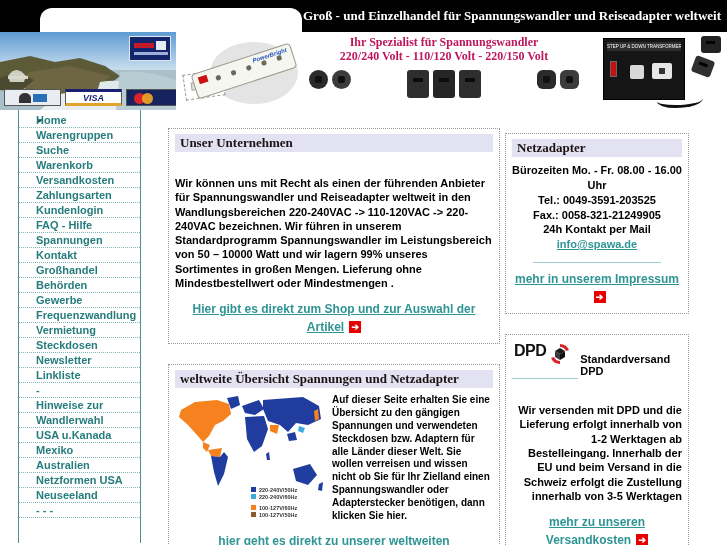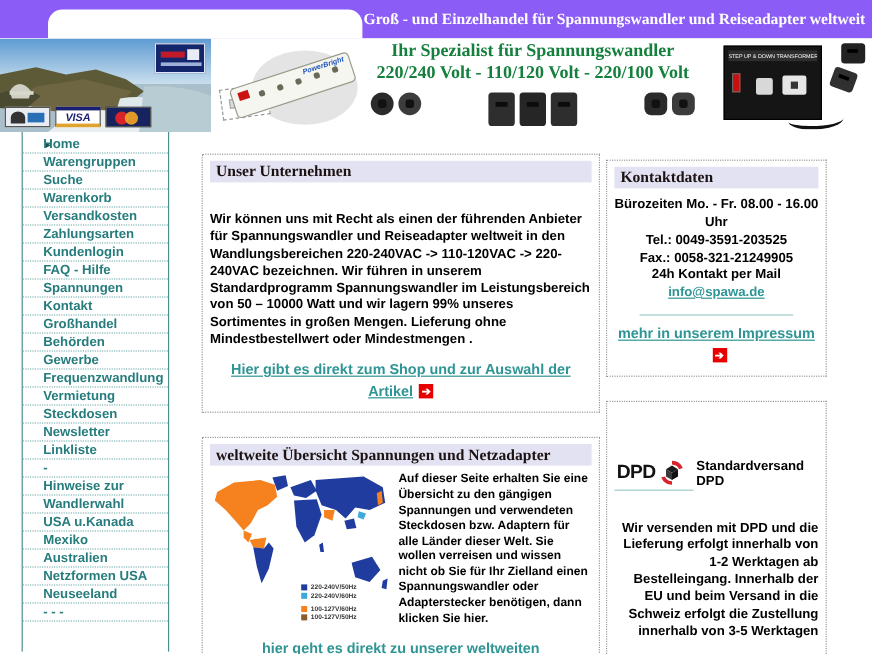--- a/index.html
+++ b/index.html
@@ -2,36 +2,36 @@
 <html><head>
 <meta charset="utf-8">
 <style>
   * { margin:0; padding:0; box-sizing:border-box; }
   html,body { background:#fff; }
   body {
     width:727px; height:545px; overflow:hidden; position:relative;
     font-family:"Liberation Sans", sans-serif;
   }
   
-  .topbar { position:relative; height:32px; background:#8b5cf6; }
+  .topbar { position:relative; height:32px; background:#000000; }
   .toptab { position:absolute; left:40px; top:8px; width:262px; height:24px;
     background:#fff; border-radius:12px 12px 0 0; }
   .topbar-title { position:absolute; right:6px; top:8px; color:#fff;
     font-family:"Liberation Serif", serif; font-weight:bold; font-size:13px; }
 
   
   .banner { position:relative; height:78px; background:#fff; }
   .photo { position:absolute; left:0; top:0; width:176px; height:78px; overflow:hidden; }
   .badge { position:absolute; right:5px; top:4px; width:42px; height:25px;
     background:#14266b; border:1px solid #dfe5f2; }
   .badge .b1 { position:absolute; left:4px; top:6px; width:20px; height:5px; background:#c11b2a; }
   .badge .b2 { position:absolute; left:26px; top:4px; width:10px; height:9px; background:#e8ecf5; }
   .badge .b3 { position:absolute; left:4px; top:15px; width:34px; height:3px; background:#9fb0d8; }
   .cards { position:absolute; left:4px; bottom:4px; display:flex; gap:4px; }
-  .card { width:38px; height:17px; border:1px solid #555; background:#fff;
+  .card { width:57px; height:17px; border:1px solid #555; background:#fff;
     display:flex; align-items:center; justify-content:center; overflow:hidden; }
   .card-amex { background:#e9edf2; }
   .card-amex .hand { width:12px; height:10px; background:#333; border-radius:50% 50% 0 0; }
   .card-amex .strip { width:14px; height:8px; background:#2a6fb5; margin-left:2px; }
   .card-visa { font-size:9px; font-weight:bold; font-style:italic; color:#1a1f71;
     border-top:3px solid #1a1f71; border-bottom:3px solid #e0a32e; }
   .card-mc { background:#16235f; position:relative; }
   .card-mc i { position:absolute; top:3px; width:11px; height:11px; border-radius:50%; }
   .card-mc .c1 { left:7px; background:#d8232a; }
   .card-mc .c2 { left:15px; background:#f5a623; opacity:.9; }
@@ -43,22 +43,22 @@
     background:#f6f6f0; border:1px solid #9a9a8a; border-radius:4px;
     transform:rotate(-18deg); }
   .ps-body .sw { position:absolute; left:5px; top:4px; width:9px; height:7px; background:#cc1111; }
   .ps-body .hole { position:absolute; top:8px; width:5px; height:5px; background:#6a6a5a; border-radius:2px; }
   .ps-brand { position:absolute; right:4px; top:2px; color:#2255bb; font-size:6px; font-weight:bold; font-style:italic; }
   .ps-inset { position:absolute; left:2px; top:40px; width:40px; height:26px;
     background:#fff; border:1px dashed #999; transform:rotate(-8deg); }
   .ps-inset i { position:absolute; left:6px; top:8px; width:24px; height:8px; background:#ddd; border:1px solid #aaa; }
 
   .banner-center { position:absolute; left:303px; top:3px; width:282px; text-align:center; }
-  .banner-title { color:#15803d; font-family:"Liberation Serif", serif;
-    font-weight:bold; font-size:15px; line-height:1.18; }
+  .banner-title { color:#be185d; font-family:"Liberation Serif", serif;
+    font-weight:bold; font-size:12px; line-height:1.18; }
   .products-row { display:flex; justify-content:space-between; padding:0 6px; margin-top:7px; align-items:flex-start; }
   .plug-round { width:19px; height:19px; background:#2b2b2b; border-radius:50%; position:relative; display:inline-block; }
   .plug-round.lite { background:#3c3c3c; }
   .plug-round i { position:absolute; left:6px; top:6px; width:7px; height:7px; background:#111; border-radius:2px; }
   .adapter { width:22px; height:28px; background:#2e2e2e; border-radius:3px; display:inline-block; position:relative; }
   .adapter i { position:absolute; left:6px; top:8px; width:10px; height:4px; background:#0c0c0c; }
   .adapter.mid { background:#262626; }
   .grp { display:flex; gap:4px; align-items:center; }
 
   .transformer { position:absolute; left:597px; top:2px; width:130px; height:76px; }
@@ -106,21 +106,21 @@
   .legend-row { display:flex; align-items:center; gap:3px; height:7px; }
   .legend-row:nth-of-type(3) { margin-top:4px; }
   .legend-sw { width:5px; height:5px; display:inline-block; flex:none; }
   .legend-label { font-size:5.5px; color:#333; font-weight:bold; white-space:nowrap; }
   .overview-text { font-size:10px; font-weight:bold; line-height:1.28; }
 
   .contact-lines { text-align:center; font-size:11px; font-weight:bold; line-height:1.35; margin-top:4px; }
   .contact-sep { border-top:1px solid #9ccccc; width:75%; margin:10px auto 2px; }
 
   .dpd-row { display:flex; align-items:flex-end; gap:2px; margin:2px 0 8px; }
-  .dpd-logo { display:flex; align-items:center; gap:2px; border-bottom:1px solid #9ccccc; padding:0 6px 2px 2px;margin-top:40px; }
+  .dpd-logo { display:flex; gap:2px; border-bottom:1px solid #9ccccc; padding:0 6px 12px 2px; }
   .dpd-text { font-size:16px; font-weight:bold; color:#111; letter-spacing:-0.5px; }
   .dpd-caption { font-size:11px; font-weight:bold; padding-bottom:2px; }
 </style>
 </head>
 <body>
 
 <div class="topbar">
   <div class="toptab"></div>
   <div class="topbar-title">Groß - und Einzelhandel für Spannungswandler und Reiseadapter weltweit</div>
 </div>
@@ -175,21 +175,21 @@
         <span class="hole" style="left:38px"></span>
       <span class="hole" style="left:54px"></span>
         <span class="hole" style="left:70px"></span>
       <span class="hole" style="left:86px"></span>
       <span class="ps-brand">PowerBright</span>
     </div>
   </div>
 
   <div class="banner-center">
     <div class="banner-title">Ihr Spezialist für Spannungswandler</div>
-    <div class="banner-title">220/240 Volt - 110/120 Volt - 220/100 Volt</div>
+    <div class="banner-title">220/240 Volt - 110/120 Volt - 220/150 Volt</div>
     <div class="products-row">
       <span class="grp">
         <span class="plug-round">
             <i></i>
           </span>
           <span class="plug-round lite">
             <i></i>
           </span>
       </span>
       <span class="grp">
@@ -405,21 +405,21 @@
       <div class="link-row">
         <a class="tlink">hier geht es direkt zu unserer weltweiten Übersichtsseite</a><span class="arrow-ico">➔</span>
       </div>
     </div>
 
   </div>
 
   <div class="right-col">
 
     <div class="box">
-      <div class="box-header">Kontaktdaten</div>
+      <div class="box-header">Netzadapter</div>
       <div class="contact-lines">
         <div>Bürozeiten Mo. - Fr. 08.00 - 16.00 Uhr</div>
         <div>Tel.: 0049-3591-203525</div>
         <div>Fax.: 0058-321-21249905</div>
         <div>24h Kontakt per Mail</div>
         <a class="tlink" style="font-size:11px">info@spawa.de</a>
       </div>
       <div class="contact-sep"></div>
       <div class="link-row" style="margin-top:6px">
         <a class="tlink">mehr in unserem Impressum</a><span class="arrow-ico">➔</span>

